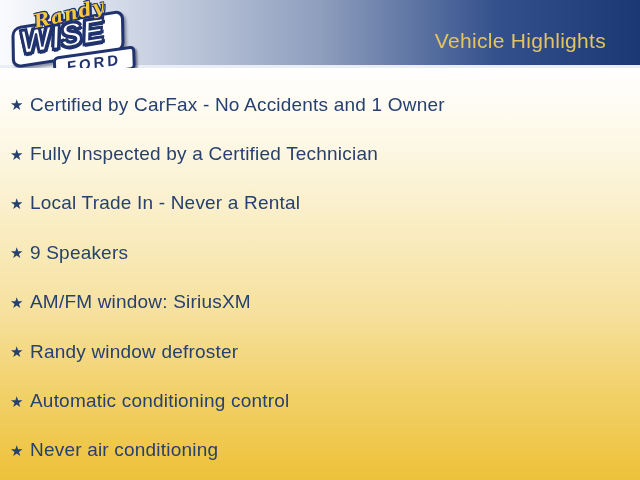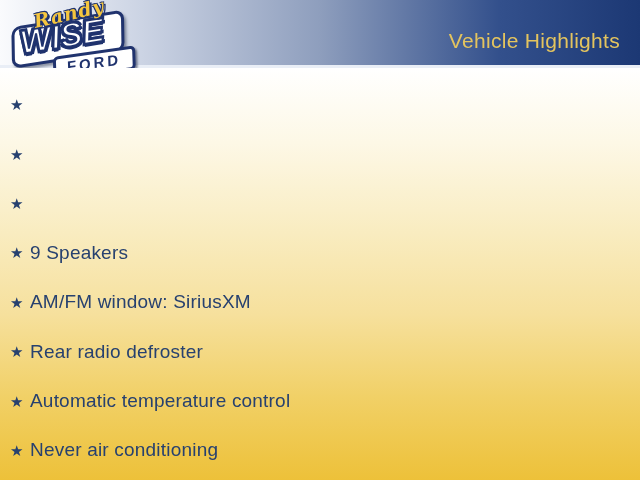--- a/index.html
+++ b/index.html
@@ -24,21 +24,21 @@
       #fafbfd 0%,
       #ccd4e4 22%,
       #8e9ebd 50%,
       #3a5档 0%,
       #33508c 78%,
       #1c3874 100%);
     border-bottom: 3px solid #e9eef6;
   }
   .header-title {
     position: absolute;
-    right: 20px;
+    right: 34px;
     top: 29px;
     font-size: 21px;
     letter-spacing: 0.3px;
     color: #e4c45e;
     font-weight: 400;
   }
 
   
   .logo {
     position: absolute;
@@ -159,42 +159,45 @@
       <div class="logo-randy">Randy</div>
       <div class="logo-ford">FORD</div>
     </div>
     <div class="header-title">Vehicle Highlights</div>
   </div>
 
   <div class="body-area" style="background: linear-gradient(rgb(255, 255, 255) 0%, rgb(253, 248, 230) 18%, rgb(249, 236, 192) 40%, rgb(246, 224, 156) 60%, rgb(241, 208, 102) 80%, rgb(237, 193, 57) 100%);">
     <ul class="highlights-list">
       <li class="highlight-item">
         <span class="star">★</span>
-      </li>
-      <li class="highlight-item">
-        <span class="star">★</span>
-      </li>
-      <li class="highlight-item">
-        <span class="star">★</span>
+        <span class="highlight-text">Certified by CarFax - No Accidents and 1 Owner</span>
+      </li>
+      <li class="highlight-item">
+        <span class="star">★</span>
+        <span class="highlight-text">Fully Inspected by a Certified Technician</span>
+      </li>
+      <li class="highlight-item">
+        <span class="star">★</span>
+        <span class="highlight-text">Local Trade In - Never a Rental</span>
       </li>
       <li class="highlight-item">
         <span class="star">★</span>
         <span class="highlight-text">9 Speakers</span>
       </li>
       <li class="highlight-item">
         <span class="star">★</span>
         <span class="highlight-text">AM/FM window: SiriusXM</span>
       </li>
       <li class="highlight-item">
         <span class="star">★</span>
-        <span class="highlight-text">Rear radio defroster</span>
-      </li>
-      <li class="highlight-item">
-        <span class="star">★</span>
-        <span class="highlight-text">Automatic temperature control</span>
+        <span class="highlight-text">Randy window defroster</span>
+      </li>
+      <li class="highlight-item">
+        <span class="star">★</span>
+        <span class="highlight-text">Automatic conditioning control</span>
       </li>
       <li class="highlight-item">
         <span class="star">★</span>
         <span class="highlight-text">Never air conditioning</span>
       </li>
     </ul>
   </div>
 
 </div>
 

